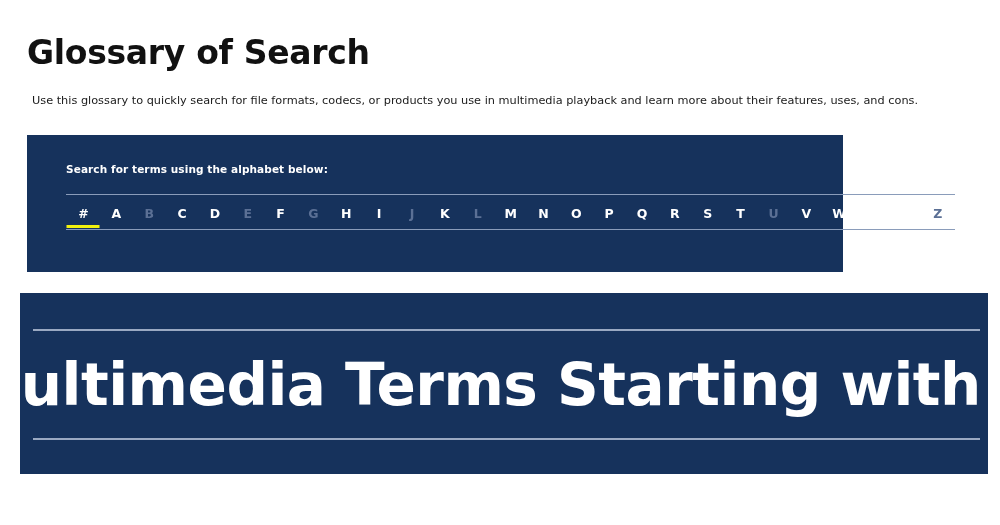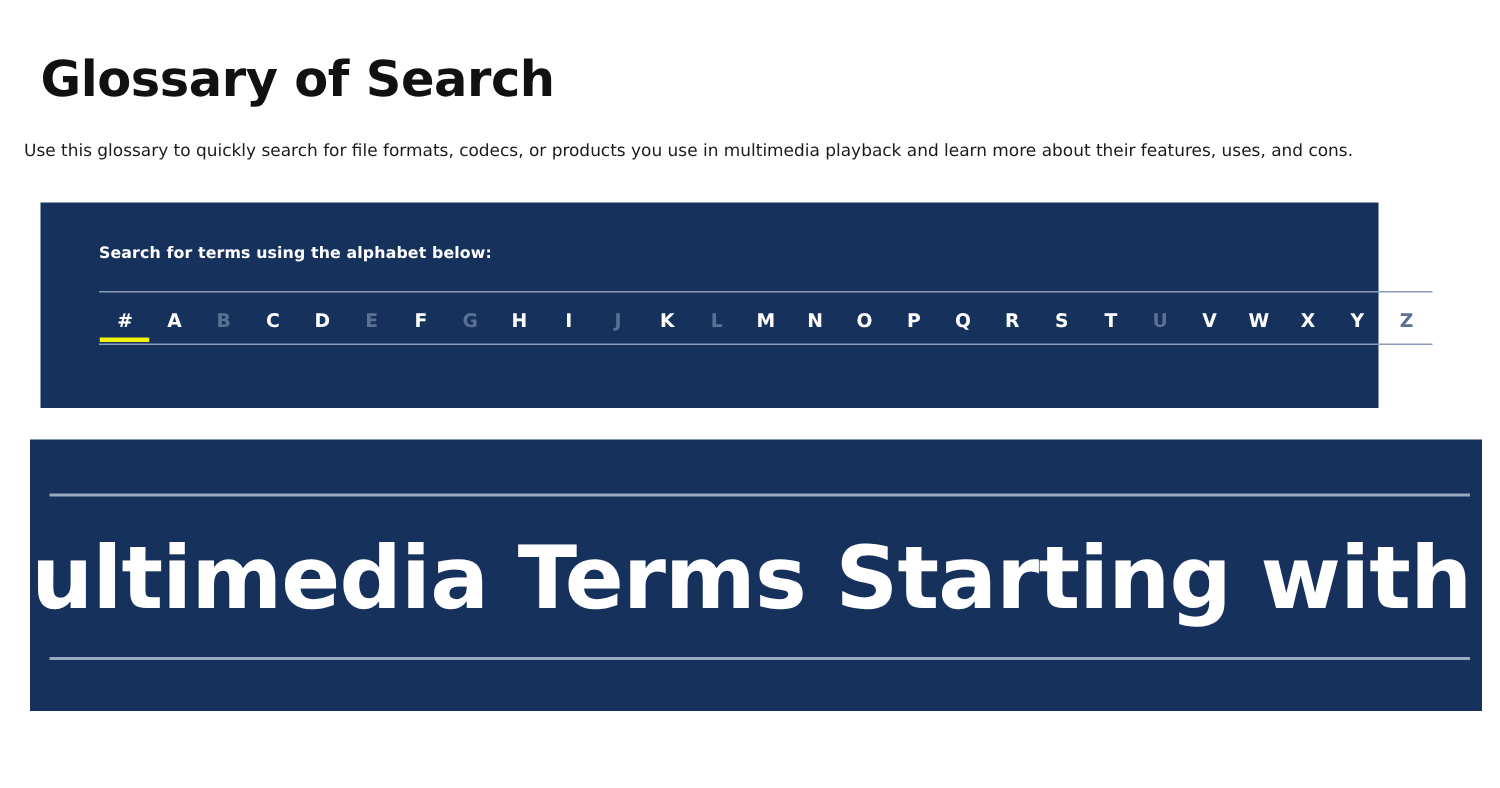--- a/index.html
+++ b/index.html
@@ -24,36 +24,36 @@
     font-weight: bold;
     color: #111111;
     letter-spacing: -0.3px;
     line-height: 46px;
     font-family: "DejaVu Sans", "Liberation Sans", sans-serif;
     white-space: nowrap;
   }
 
   .page-intro {
     position: absolute;
-    left: 16px;
+    left: 32px;
     top: 81px;
     font-size: 11.3px;
     font-weight: normal;
     color: #1a1a1a;
     line-height: 17px;
     white-space: nowrap;
     font-family: "DejaVu Sans", "Liberation Sans", sans-serif;
   }
 
   
   .search-panel {
     position: absolute;
     left: 27px;
     top: 135px;
-    width: 892px;
+    width: 816px;
     height: 137px;
     background: #16325c;
     box-sizing: border-box;
   }
 
   .search-label {
     position: absolute;
     left: 39px;
     top: 28px;
     font-size: 10.5px;

